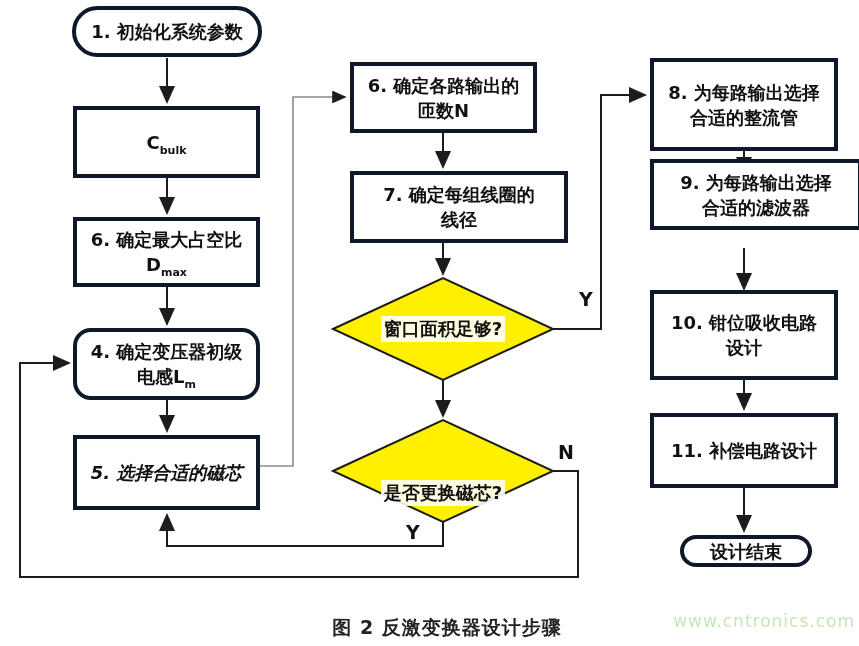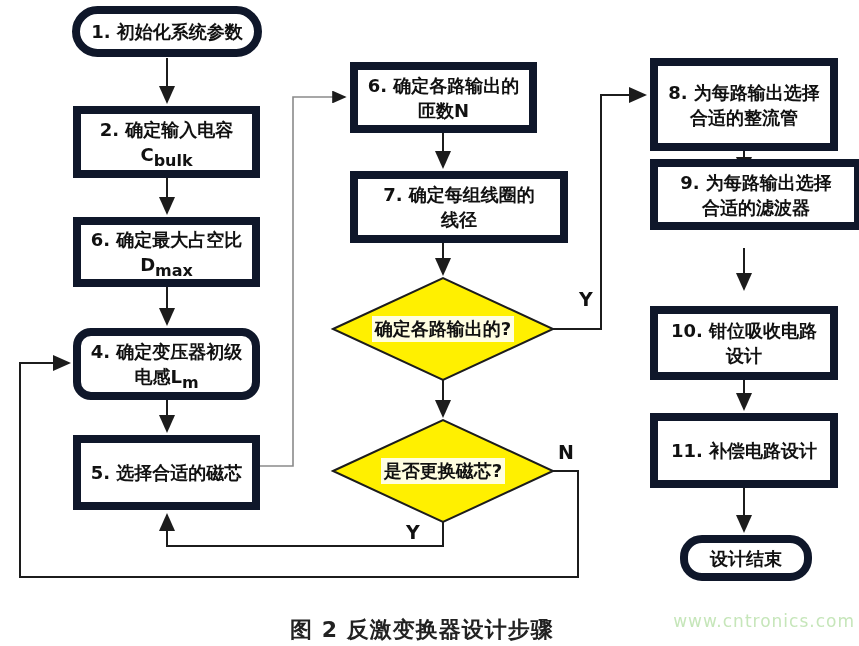--- a/index.html
+++ b/index.html
@@ -2,39 +2,39 @@
 <html><head>
 <meta charset="utf-8">
 <style>
   html,body{margin:0;padding:0;background:#ffffff;}
   .canvas{
     position:relative;width:859px;height:646px;background:#ffffff;overflow:hidden;
     font-family:"DejaVu Sans", sans-serif;color:#111;
   }
   .layer{position:absolute;left:0;top:0;width:859px;height:646px;}
   .node{
-    position:absolute;border:8px solid #0f172a;background:#ffffff;
+    position:absolute;border:4px solid #0f172a;background:#ffffff;
     display:flex;flex-direction:column;align-items:center;justify-content:center;
     text-align:center;font-weight:bold;font-size:18px;line-height:25px;
     box-sizing:border-box;z-index:2;
   }
   .terminator{border-radius:26px;}
   .terminator-end{border-radius:22px;}
-  .node sub{font-size:16px;font-weight:bold;line-height:0;}
+  .node sub{font-size:11px;font-weight:bold;line-height:0;}
   .d-label{
     position:absolute;z-index:3;display:flex;align-items:center;justify-content:center;
     font-weight:bold;font-size:18px;text-align:center;
   }
   .d-label .bg{background:rgba(255,255,255,0.88);padding:1px 3px;}
   .branch-label{
     position:absolute;z-index:3;font-weight:bold;font-size:19px;color:#111;
   }
   .caption{
-    position:absolute;left:290px;top:615px;width:300px;text-align:left;
-    font-weight:bold;font-size:22px;color:#222;z-index:2;letter-spacing:1px;
+    position:absolute;left:297px;top:615px;width:300px;text-align:center;
+    font-weight:bold;font-size:19px;color:#222;z-index:2;letter-spacing:1px;
   }
   .watermark{
     position:absolute;right:4px;top:611px;font-size:17px;color:#c6e6ba;
     z-index:1;letter-spacing:1px;
   }
   svg{display:block;}
   .wire{stroke:#1c1c1c;stroke-width:2;fill:none;}
   .wire-thin{stroke:#8a8a8a;stroke-width:1.6;fill:none;}
   .decision{fill:#fff000;stroke:#1c1c1c;stroke-width:2;}
 </style>
@@ -74,78 +74,77 @@
 
     <polygon class="decision" points="333,329 443,278 553,329 443,380"></polygon>
     <polygon class="decision" points="333,471 443,420 553,471 443,522"></polygon>
   </svg>
 
   <div class="node terminator" style="left:72px;top:6px;width:190px;height:51px;">
     <div>1. 初始化系统参数</div>
   </div>
 
   <div class="node" style="left:73px;top:106px;width:187px;height:72px;">
-    <div>2. 确定输入电容</div>
     <div><span>C</span><sub>bulk</sub></div>
   </div>
 
   <div class="node" style="left:73px;top:217px;width:187px;height:70px;">
     <div>6. 确定最大占空比</div>
     <div><span>D</span><sub>max</sub></div>
   </div>
 
   <div class="node" style="left:73px;top:328px;width:187px;height:72px;border-radius:18px;">
     <div>4. 确定变压器初级</div>
     <div><span>电感L</span><sub>m</sub></div>
   </div>
 
-  <div class="node" style="left:73px;top:435px;width:187px;height:75px;">
+  <div class="node" style="left:73px;top:435px;width:187px;height:75px;font-style:italic;">
     <div>5. 选择合适的磁芯</div>
   </div>
 
   <div class="node" style="left:350px;top:62px;width:187px;height:71px;">
     <div>6. 确定各路输出的</div>
     <div>匝数N</div>
   </div>
 
   <div class="node" style="left:350px;top:171px;width:218px;height:72px;">
     <div>7. 确定每组线圈的</div>
     <div>线径</div>
   </div>
 
   <div class="d-label" style="left:343px;top:313px;width:200px;height:32px;">
-    <span class="bg">确定各路输出的?</span>
+    <span class="bg">窗口面积足够?</span>
   </div>
-  <div class="d-label" style="left:343px;top:455px;width:200px;height:32px;align-items:center;">
+  <div class="d-label" style="left:343px;top:477px;width:200px;height:32px;align-items:center;">
     <span class="bg">是否更换磁芯?</span>
   </div>
 
   <div class="branch-label" style="left:579px;top:288px;">Y</div>
   <div class="branch-label" style="left:558px;top:441px;">N</div>
   <div class="branch-label" style="left:406px;top:521px;">Y</div>
 
   <div class="node" style="left:650px;top:58px;width:188px;height:93px;">
     <div>8. 为每路输出选择</div>
     <div>合适的整流管</div>
   </div>
 
   <div class="node" style="left:650px;top:159px;width:212px;height:71px;">
     <div>9. 为每路输出选择</div>
     <div>合适的滤波器</div>
   </div>
 
-  <div class="node" style="left:650px;top:306px;width:188px;height:74px;text-align:center;">
+  <div class="node" style="left:650px;top:290px;width:188px;height:90px;text-align:center;">
     <div>10. 钳位吸收电路</div>
     <div>设计</div>
   </div>
 
   <div class="node" style="left:650px;top:413px;width:188px;height:75px;">
     <div>11. 补偿电路设计</div>
   </div>
 
-  <div class="node terminator-end" style="left:680px;top:535px;width:132px;height:46px;">
+  <div class="node terminator-end" style="left:680px;top:535px;width:132px;height:32px;">
     <div>设计结束</div>
   </div>
 
   <div class="caption">图 2 反激变换器设计步骤</div>
   <div class="watermark">www.cntronics.com</div>
 
 </div>
 
 </body></html>

